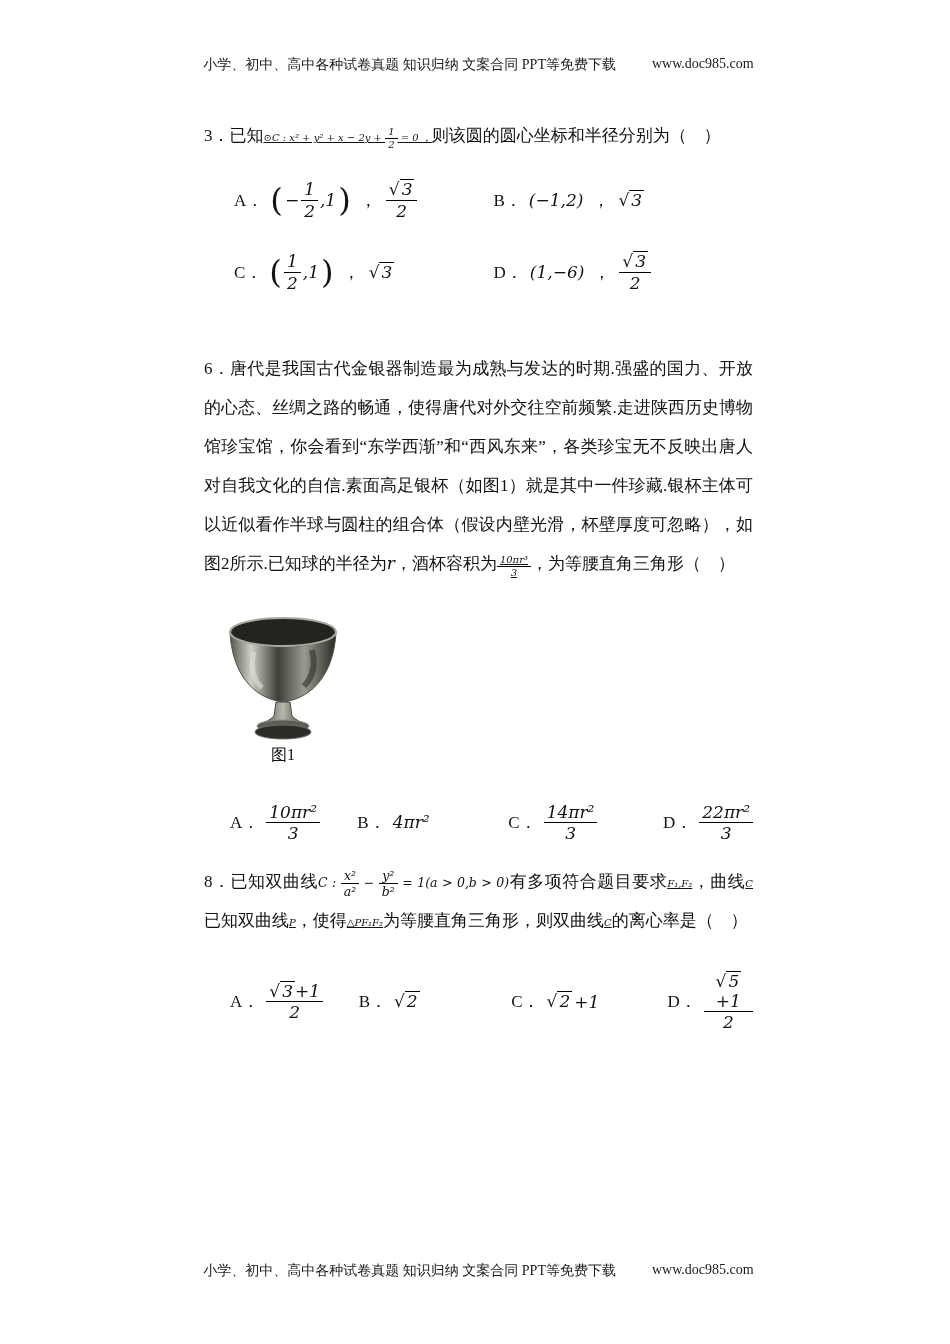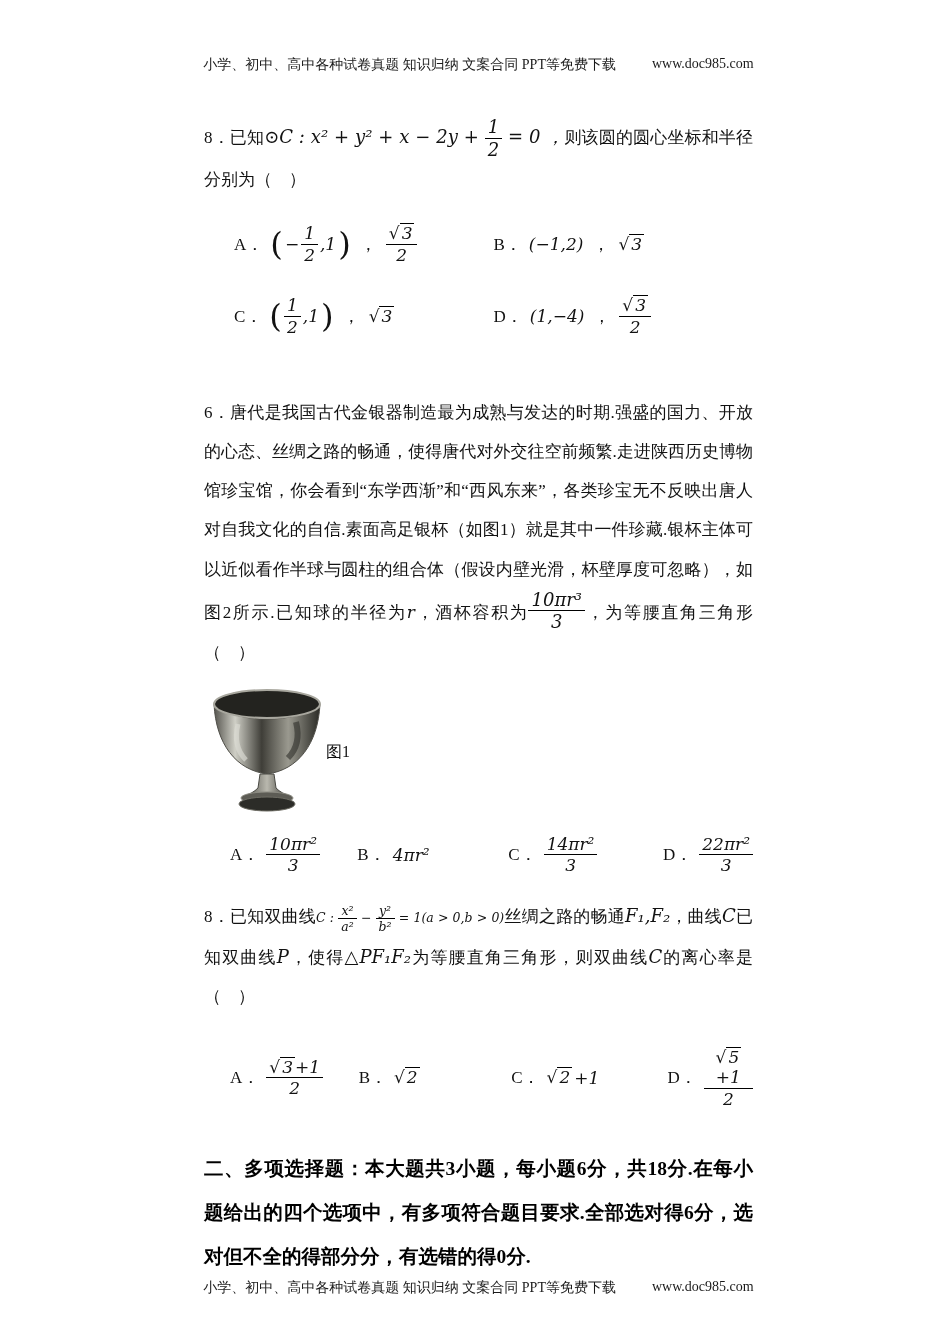--- a/index.html
+++ b/index.html
@@ -9,21 +9,21 @@
     display:flex;flex-direction:column;
     font-family:"Liberation Serif","DejaVu Serif",serif;
     font-size:17px;color:#121212;
   }
   .pg-header,.pg-footer{display:flex;justify-content:center;gap:36px;font-size:14px;color:#1a1a1a;flex:none;white-space:nowrap;}
   .pg-footer{margin-top:auto;}
   section{flex:none;}
   p{margin:0;}
   .stem{line-height:2.3;text-align:justify;}
   .math{font-family:"DejaVu Serif",serif;font-style:italic;}
-  .sm{font-size:18px;}
+  .sm{font-size:10px;text-decoration:underline;}
   .xs{font-size:12.5px;}
   .frac{display:inline-flex;flex-direction:column;vertical-align:middle;text-align:center;line-height:1.2;}
   .frac .n{border-bottom:1px solid #000;padding:0 3px;display:block;}
   .frac .d{padding:0 3px;display:block;}
   .sqrt{white-space:nowrap;}
   .sqrt .sign{font-style:normal;}
   .sqrt .body{display:inline-block;border-top:1px solid #000;line-height:1.15;padding:0 2px;}
   .bigp{font-style:normal;font-size:1.9em;font-weight:300;vertical-align:middle;line-height:1;}
   .sep{font-style:normal;margin:0 7px;}
   .olabel{font-style:normal;margin-right:7px;flex:none;}
@@ -35,36 +35,36 @@
   .optrow.four{padding-left:26px;margin:20px 0 6px;}
   .optrow.four .opt:nth-child(1){width:140px;}
   .optrow.four .opt:nth-child(2){width:166px;}
   .optrow.four .opt:nth-child(3){width:170px;}
   .q6{margin-top:42px;}
   .q7{margin-top:26px;}
   .q8{margin-top:13px;}
   .q8 .optrow.four{margin-top:30px;}
   .vraise{vertical-align:0.65em;}
   .figures{display:flex;align-items:flex-end;gap:28px;padding-left:4px;margin:16px 0 8px;}
-  figure{margin:0;display:flex;flex-direction:row;align-items:center;}
+  figure{margin:16px;display:flex;flex-direction:column;align-items:center;}
   figcaption{font-size:16px;margin-top:3px;color:#111;}
   .section-head{font-weight:bold;font-size:19.5px;line-height:2.25;text-align:justify;margin-top:32px;color:#000;}
 </style>
 </head>
 <body>
 
 <div class="page">
 
   <div class="pg-header">
     <span>小学、初中、高中各种试卷真题 知识归纳 文案合同 PPT等免费下载</span>
     <span>www.doc985.com</span>
   </div>
 
   <section class="q6">
-    <p class="stem"><span>8．已知</span><span class="math sm"><span>⊙C :</span><span> x² + y² + x − 2y + </span><span class="frac">
+    <p class="stem"><span>3．已知</span><span class="math sm"><span>⊙C :</span><span> x² + y² + x − 2y + </span><span class="frac">
             <span class="n">1</span>
             <span class="d">2</span>
           </span><span> = 0 ，</span></span><span>则该圆的圆心坐标和半径分别为（　）</span></p>
 
     <div class="optrow two">
       <div class="opt">
         <span class="olabel">A．</span>
         <span class="math">
           <span class="bigp">(</span>
           <span>−</span>
@@ -102,21 +102,21 @@
             </span>
           <span>,1</span>
           <span class="bigp">)</span>
           <span class="sep">，</span>
           <span class="sqrt"><span class="sign">√</span><span class="body">3</span></span>
         </span>
       </div>
       <div class="opt">
         <span class="olabel">D．</span>
         <span class="math">
-          <span>(1,−4)</span>
+          <span>(1,−6)</span>
           <span class="sep">，</span>
           <span class="frac">
               <span class="n"><span class="sqrt"><span class="sign">√</span><span class="body">3</span></span></span>
               <span class="d">2</span>
             </span>
         </span>
       </div>
     </div>
   </section>
 
@@ -190,21 +190,21 @@
     </div>
   </section>
 
   <section class="q8">
     <p class="stem"><span>8．已知双曲线</span><span class="math xs"><span>C :</span> <span class="frac">
             <span class="n">x²</span>
             <span class="d">a²</span>
           </span> <span>−</span> <span class="frac">
             <span class="n">y²</span>
             <span class="d">b²</span>
-          </span> <span>= 1(a &gt; 0,b &gt; 0)</span></span><span>丝绸之路的畅通</span><span class="math sm">F₁,F₂</span><span>，曲线</span><span class="math sm">C</span><span>已知双曲线</span><span class="math sm">P</span><span>，使得</span><span class="math sm">△PF₁F₂</span><span>为等腰直角三角形，则双曲线</span><span class="math sm">C</span><span>的离心率是（　）</span></p>
+          </span> <span>= 1(a &gt; 0,b &gt; 0)</span></span><span>有多项符合题目要求</span><span class="math sm">F₁,F₂</span><span>，曲线</span><span class="math sm">C</span><span>已知双曲线</span><span class="math sm">P</span><span>，使得</span><span class="math sm">△PF₁F₂</span><span>为等腰直角三角形，则双曲线</span><span class="math sm">C</span><span>的离心率是（　）</span></p>
 
     <div class="optrow four">
       <div class="opt">
         <span class="olabel">A．</span>
         <span class="math">
           <span class="frac">
               <span class="n"><span class="sqrt"><span class="sign">√</span><span class="body">3</span></span><span>+1</span></span>
               <span class="d">2</span>
             </span>
         </span>
@@ -227,20 +227,19 @@
         <span class="math">
           <span class="frac">
               <span class="n"><span class="sqrt"><span class="sign">√</span><span class="body">5</span></span><span>+1</span></span>
               <span class="d">2</span>
             </span>
         </span>
       </div>
     </div>
   </section>
 
-  <div class="section-head">二、多项选择题：本大题共3小题，每小题6分，共18分.在每小题给出的四个选项中，有多项符合题目要求.全部选对得6分，选对但不全的得部分分，有选错的得0分.</div>
 
   <div class="pg-footer">
     <span>小学、初中、高中各种试卷真题 知识归纳 文案合同 PPT等免费下载</span>
     <span>www.doc985.com</span>
   </div>
 
 </div>
 
 </body></html>

